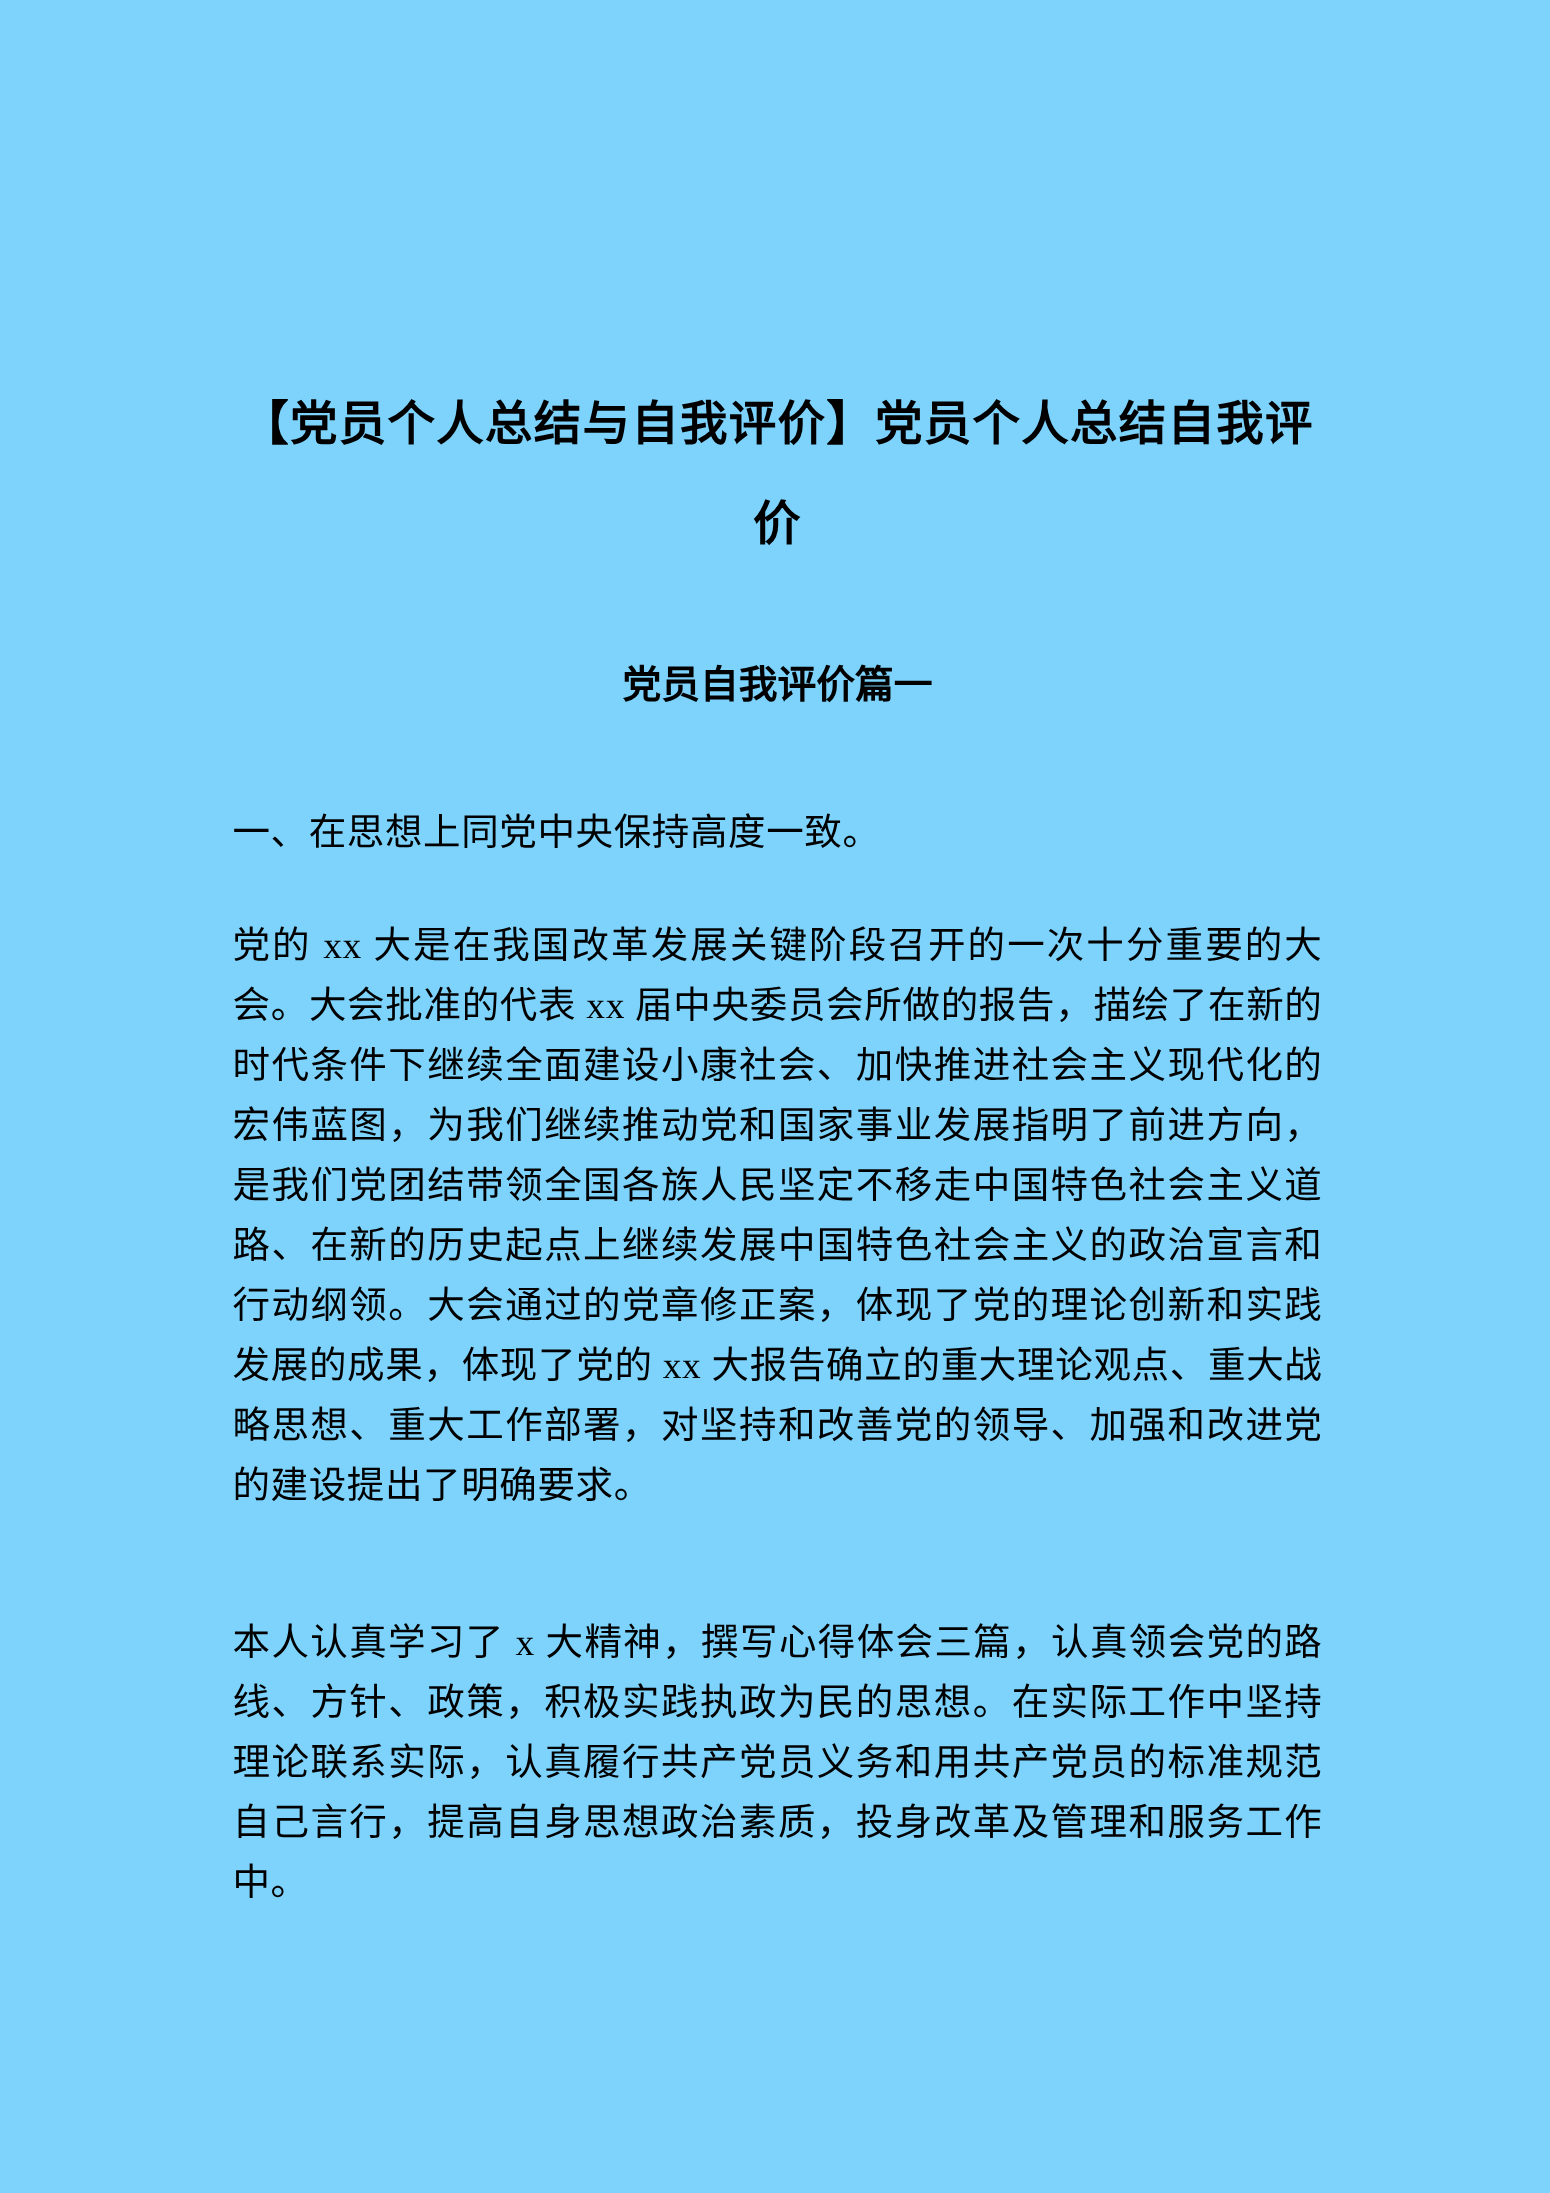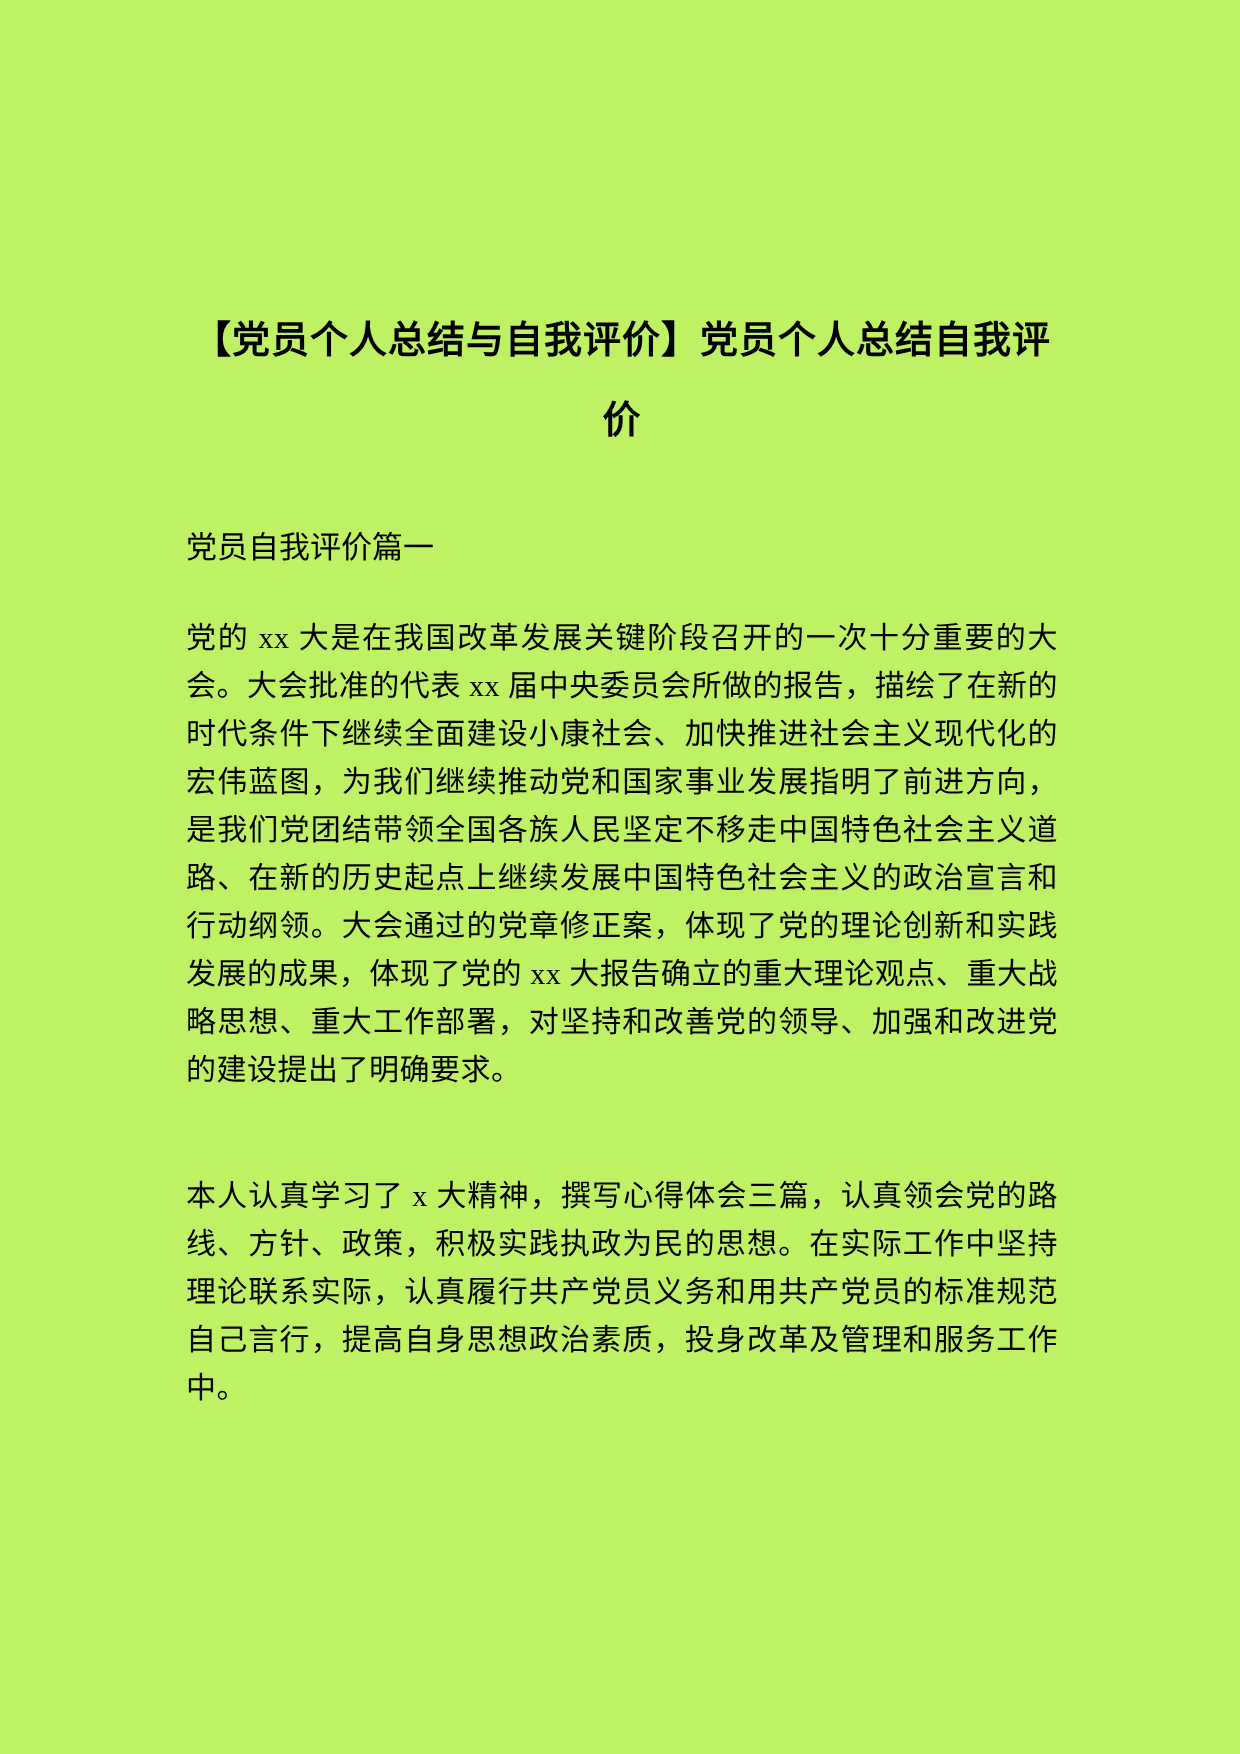--- a/index.html
+++ b/index.html
@@ -4,21 +4,21 @@
 <style>
   html, body {
     margin: 0;
     padding: 0;
     background: #ffffff;
   }
   .page {
     position: relative;
     width: 1240px;
     height: 1754px;
-    background: #bef264;
+    background: #7dd3fc;
     color: #000000;
     overflow: hidden;
     font-family: "Liberation Serif", "DejaVu Serif", serif;
   }
   .content {
     padding: 300px 182px 0 186px; 
   }
   .doc-title {
     margin: 0;
     font-size: 38px;
@@ -27,23 +27,23 @@
     text-align: center;
     letter-spacing: 1px;
     color: #000000;
   }
   .doc-title .title-line {
     display: block;
   }
   .section-heading {
     margin: 64px 0 0 0;
     font-size: 31px;
-    font-weight: normal;
+    font-weight: bold;
     line-height: 48px;
-    text-align: left;
+    text-align: center;
     color: #000000;
   }
   .body-para {
     margin: 0;
     font-size: 30px;
     line-height: 48px;
     text-align: justify;
     text-justify: inter-ideograph;
     letter-spacing: 0.5px;
     color: #000000;
@@ -59,19 +59,20 @@
 <div class="page">
   <div class="content">
 
     <h1 class="doc-title">
       <span class="title-line">【党员个人总结与自我评价】党员个人总结自我评价</span>
     </h1>
 
     <h2 class="section-heading">党员自我评价篇一</h2>
 
 
+    <p class="body-para para-subhead">一、在思想上同党中央保持高度一致。</p>
 
     <p class="body-para para-body1">党的 xx 大是在我国改革发展关键阶段召开的一次十分重要的大会。大会批准的代表 xx 届中央委员会所做的报告，描绘了在新的时代条件下继续全面建设小康社会、加快推进社会主义现代化的宏伟蓝图，为我们继续推动党和国家事业发展指明了前进方向，是我们党团结带领全国各族人民坚定不移走中国特色社会主义道路、在新的历史起点上继续发展中国特色社会主义的政治宣言和行动纲领。大会通过的党章修正案，体现了党的理论创新和实践发展的成果，体现了党的 xx 大报告确立的重大理论观点、重大战略思想、重大工作部署，对坚持和改善党的领导、加强和改进党的建设提出了明确要求。</p>
 
     <p class="body-para para-body2">本人认真学习了 x 大精神，撰写心得体会三篇，认真领会党的路线、方针、政策，积极实践执政为民的思想。在实际工作中坚持理论联系实际，认真履行共产党员义务和用共产党员的标准规范自己言行，提高自身思想政治素质，投身改革及管理和服务工作中。</p>
 
   </div>
 </div>
 
 </body></html>

